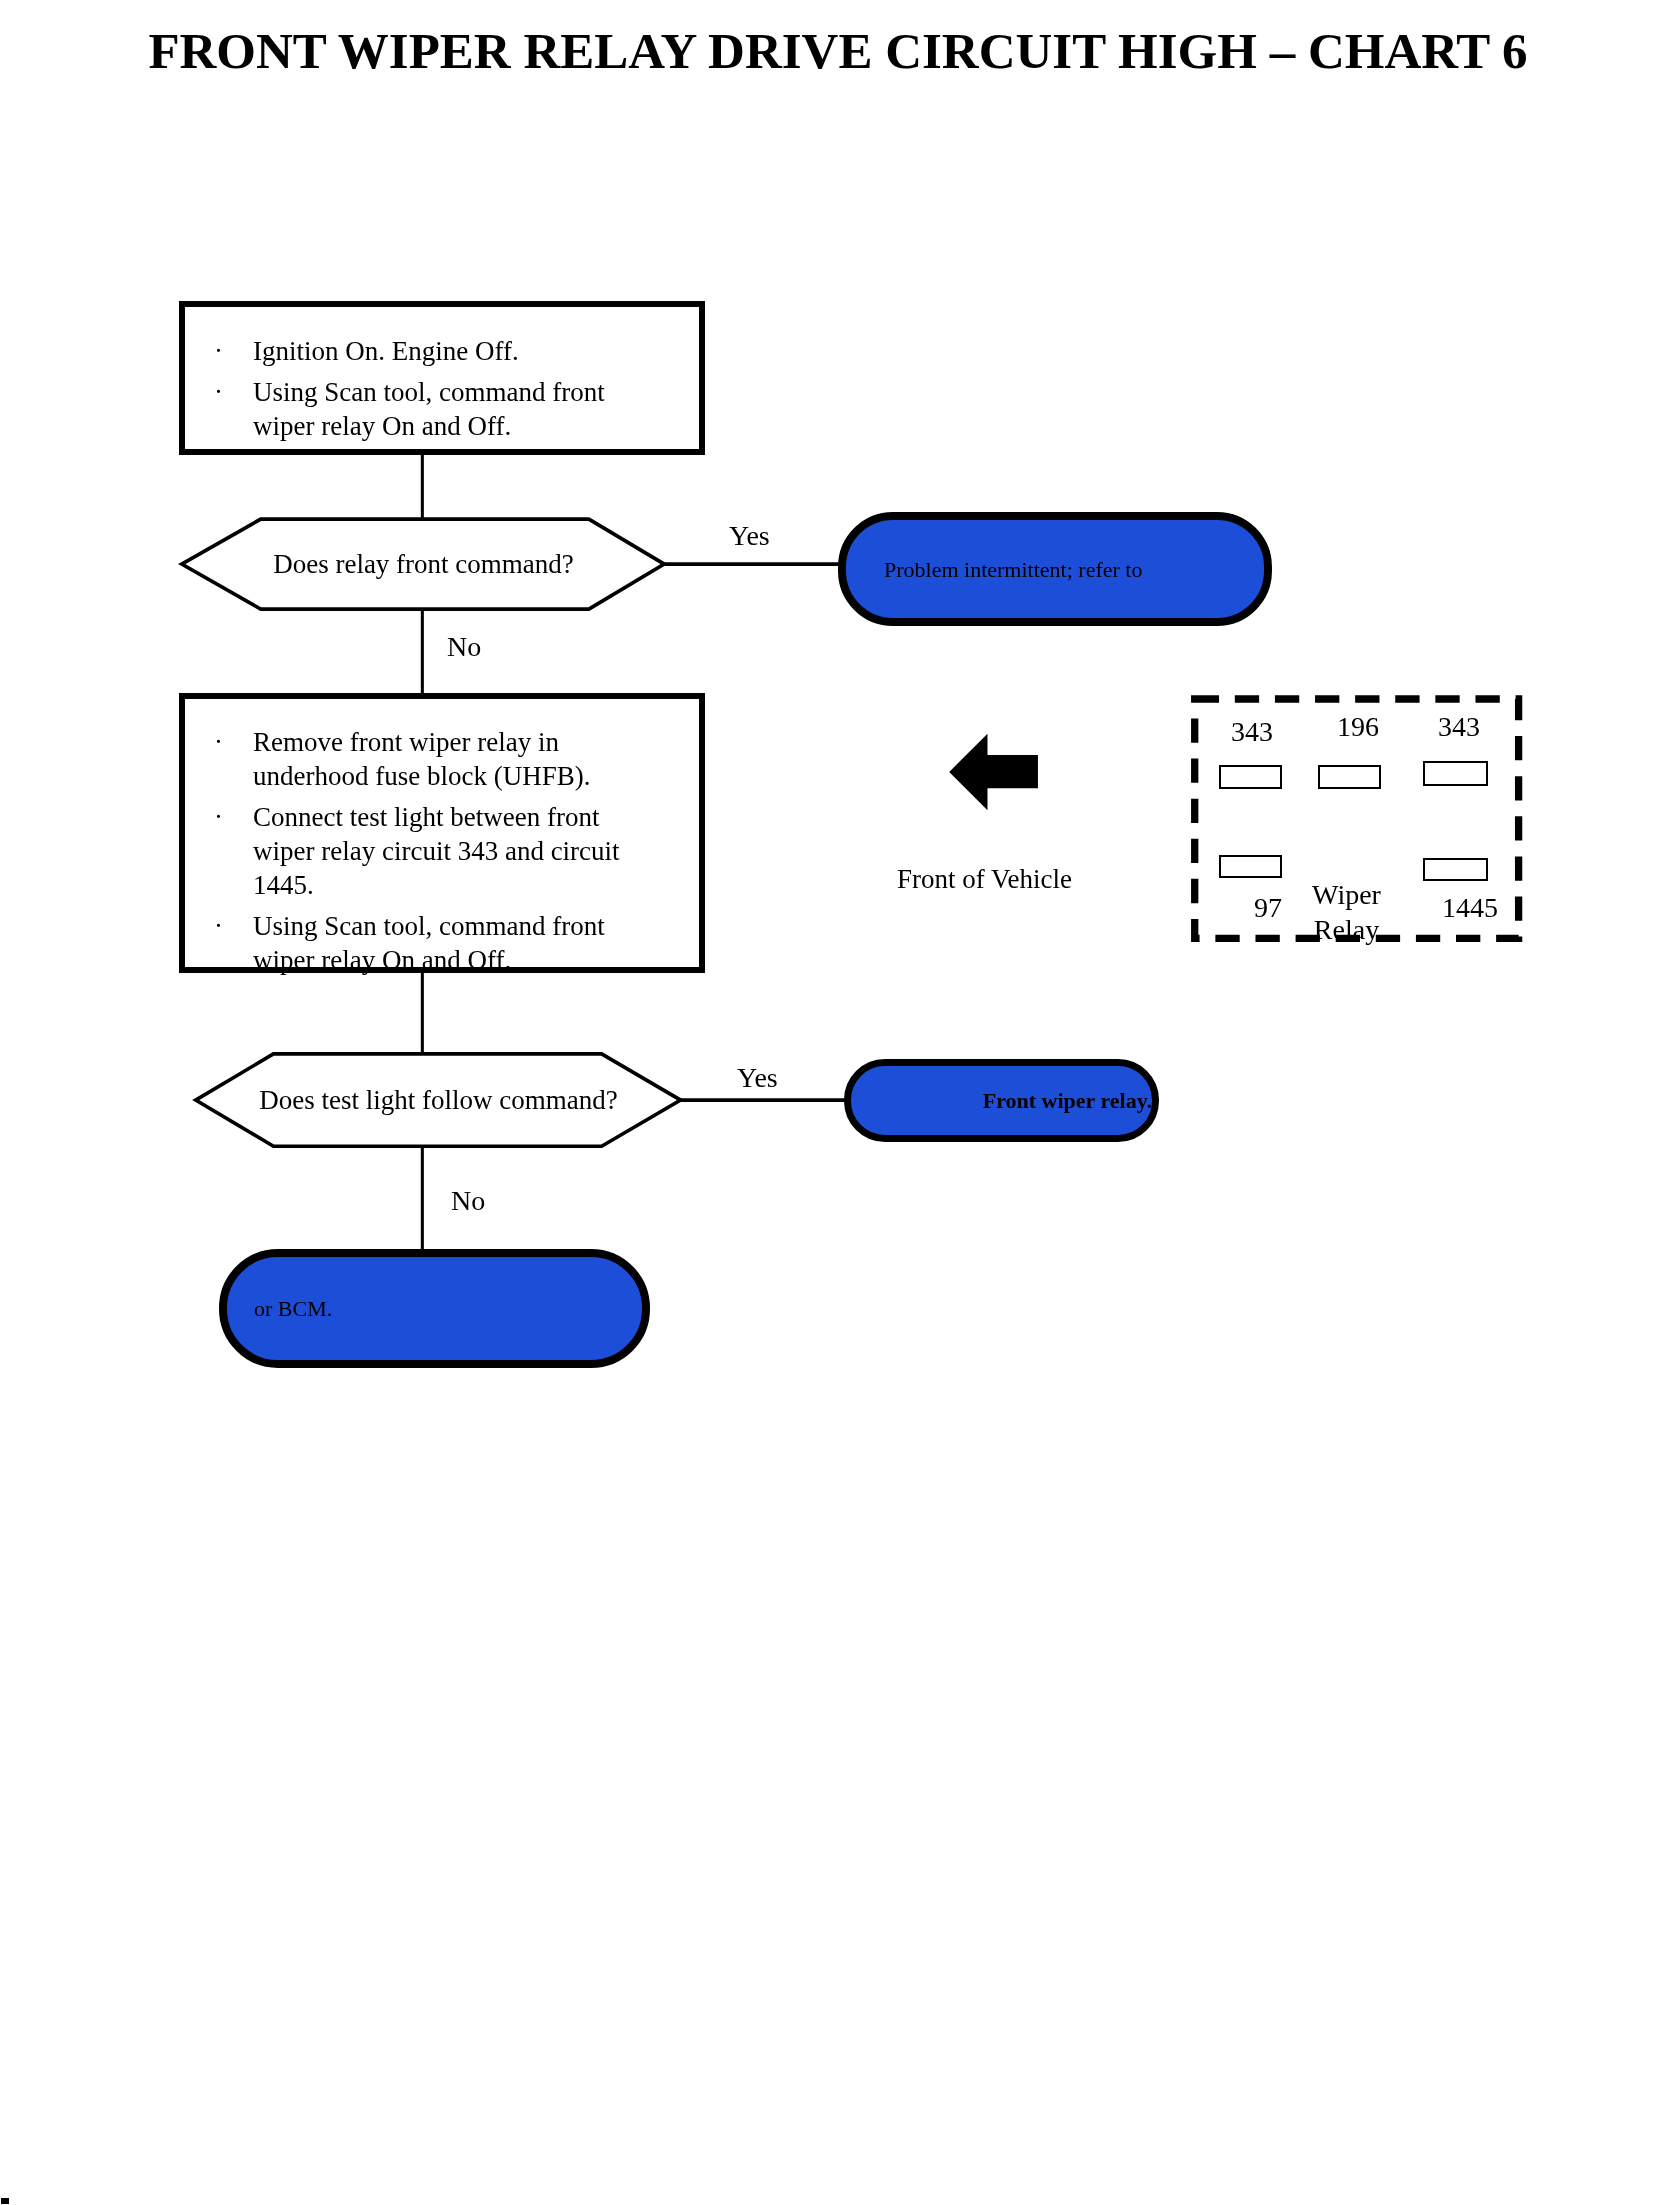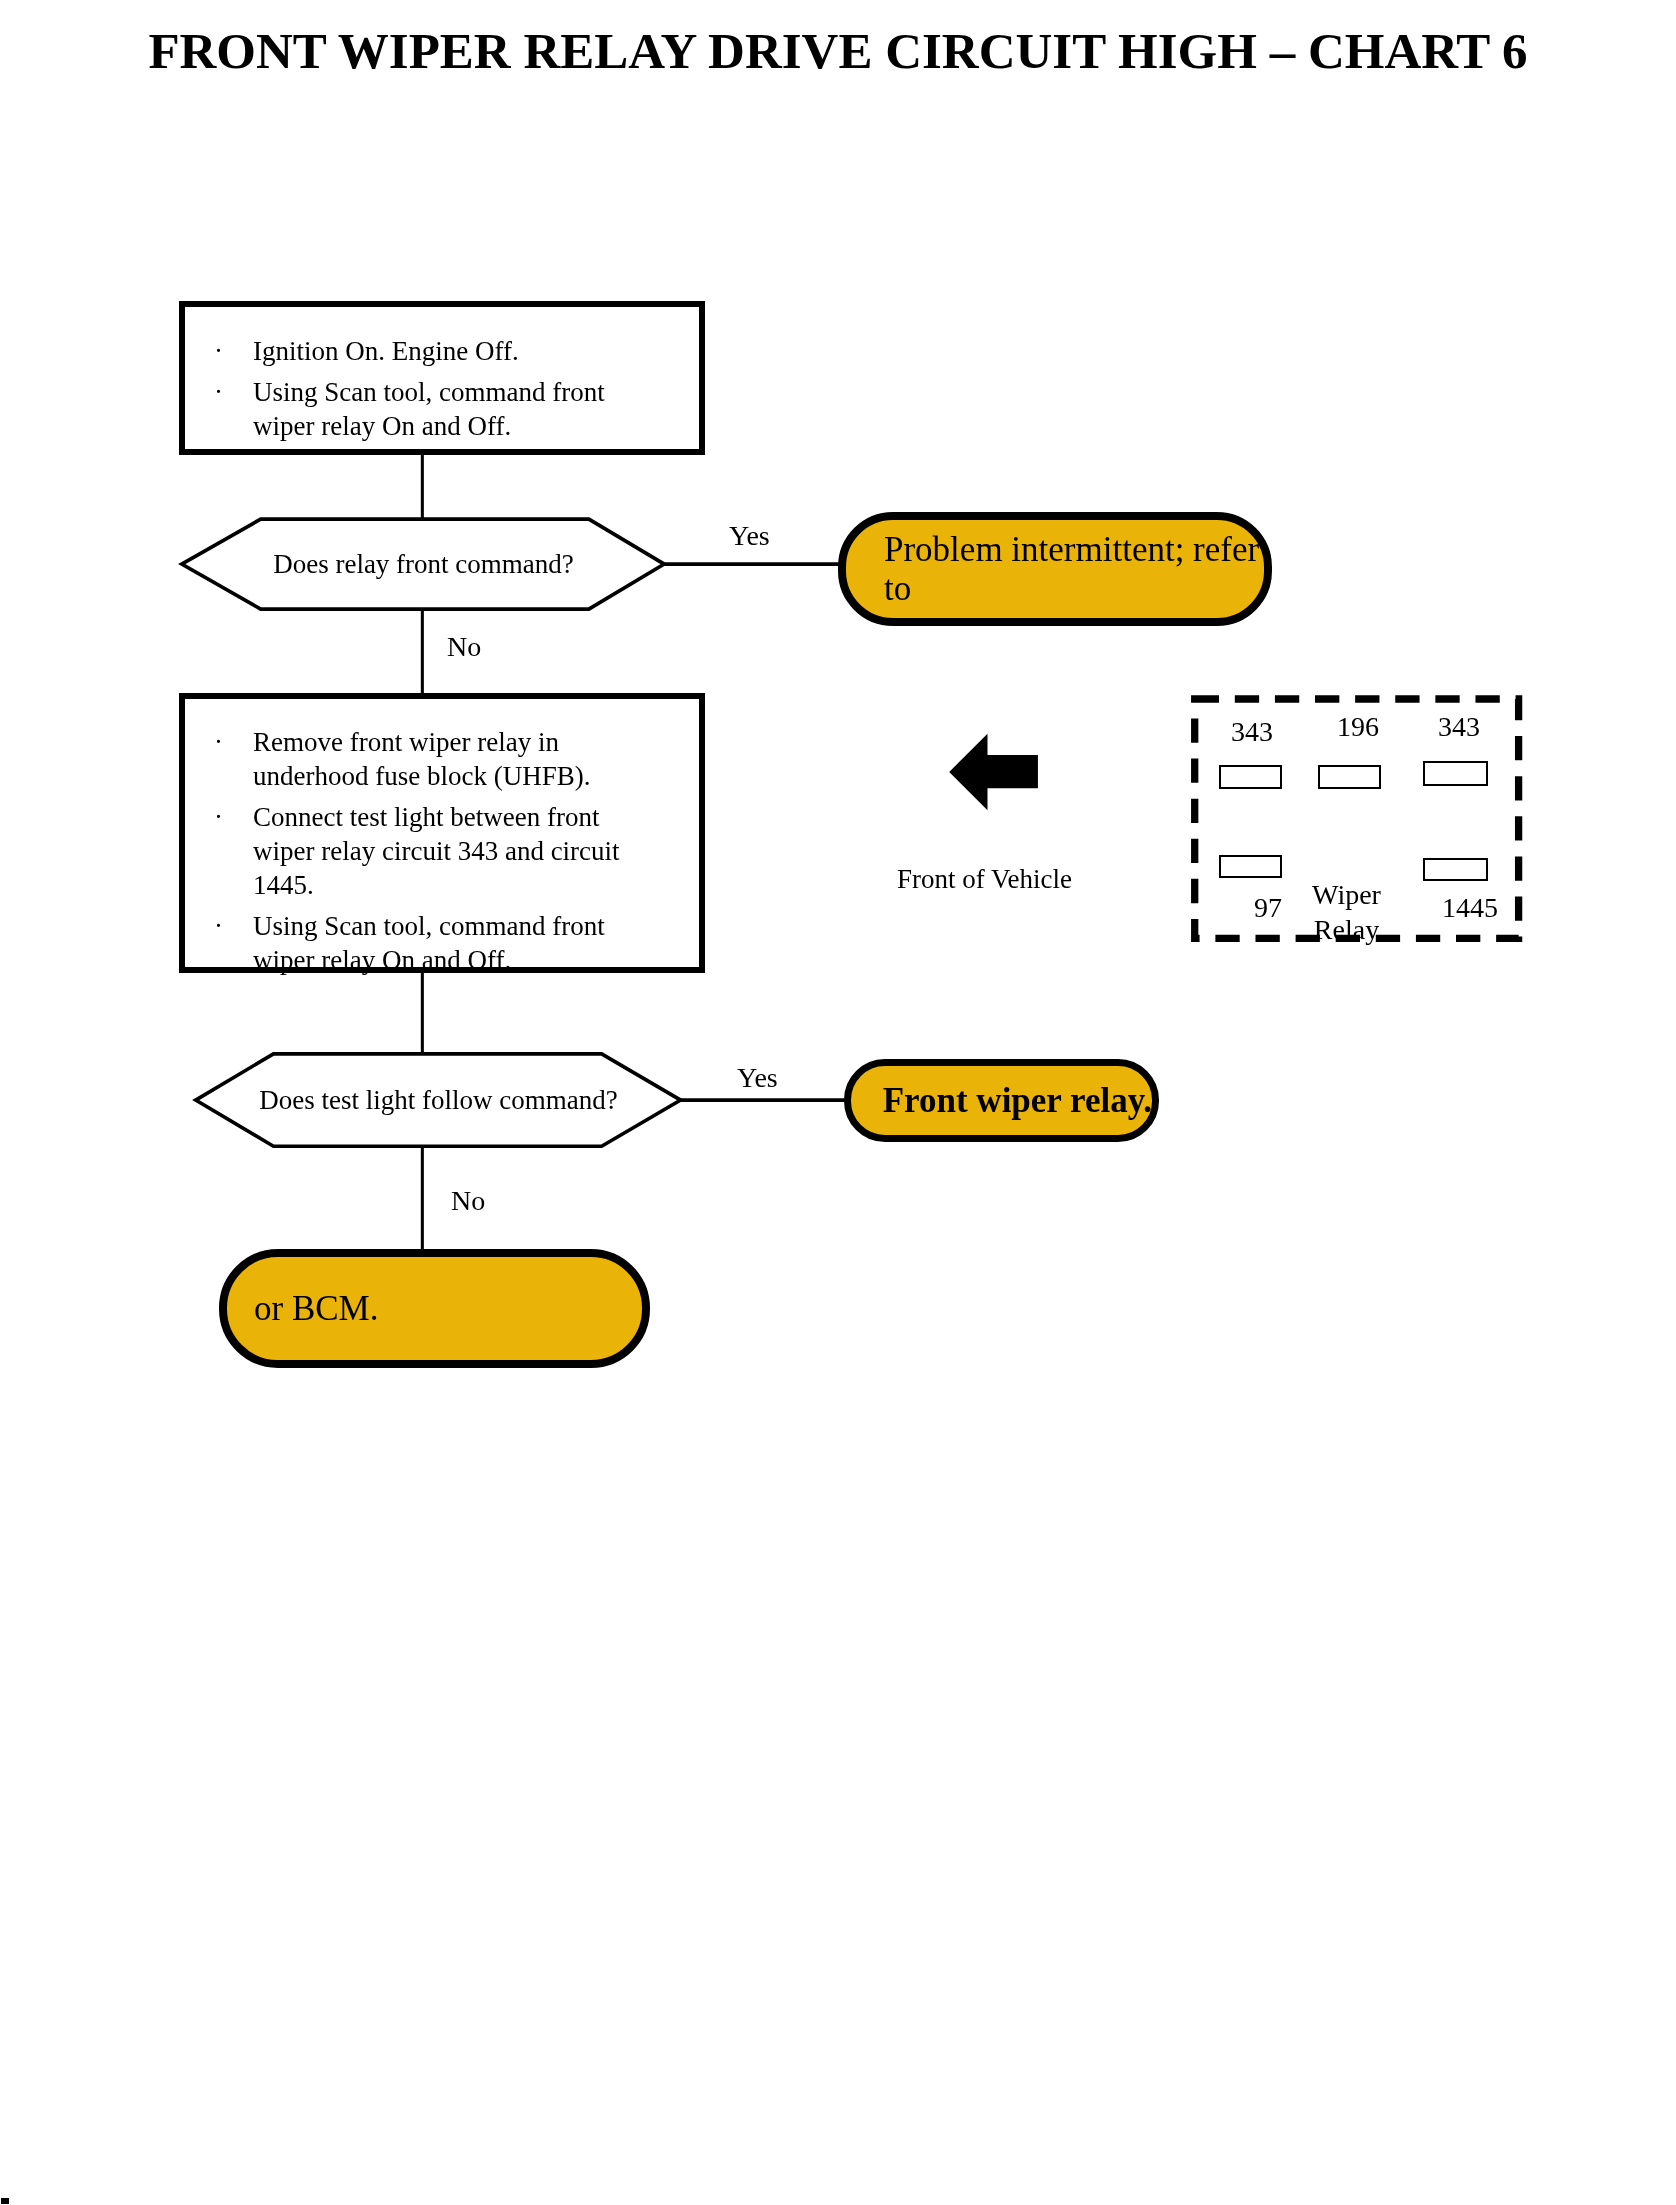--- a/index.html
+++ b/index.html
@@ -18,23 +18,23 @@
   .process-box{
     border:6px solid #000;background:#fff;box-sizing:border-box;z-index:2;
     font-size:27px;line-height:34px;
   }
   #step-box-1{left:179px;top:301px;width:526px;height:154px;padding:27px 18px 0 29px;}
   #step-box-2{left:179px;top:693px;width:526px;height:280px;padding:25.5px 18px 0 29px;}
   .bullet-row{display:flex;align-items:flex-start;margin-bottom:7.3px;}
   .bullet-marker{width:39px;flex:0 0 39px;font-size:27px;}
   .bullet-text{width:377px;}
   .terminator{
-    border:8px solid #000;background:#eab308;box-sizing:border-box;z-index:2;
+    border:8px solid #000;background:#1d4ed8;box-sizing:border-box;z-index:2;
     display:flex;flex-direction:column;justify-content:center;
-    font-size:35px;line-height:39px;
+    font-size:22px;line-height:39px;
   }
   #result-box-1{left:838px;top:512px;width:434px;height:114px;border-radius:55px;padding-left:38px;}
   #result-box-2{left:844px;top:1059px;width:315px;height:83px;border-width:7.3px;border-radius:41px;align-items:flex-end;padding-left:0;font-weight:bold;}
   #result-box-3{left:219px;top:1249px;width:431px;height:119px;border-radius:59px;padding-left:27px;}
   .hex-label{
     z-index:2;display:flex;align-items:center;justify-content:center;
     font-size:27px;text-align:center;
   }
   #decision1-label{left:182px;top:519px;width:483px;height:90px;}
   #decision2-label{left:196px;top:1054px;width:485px;height:92px;}

